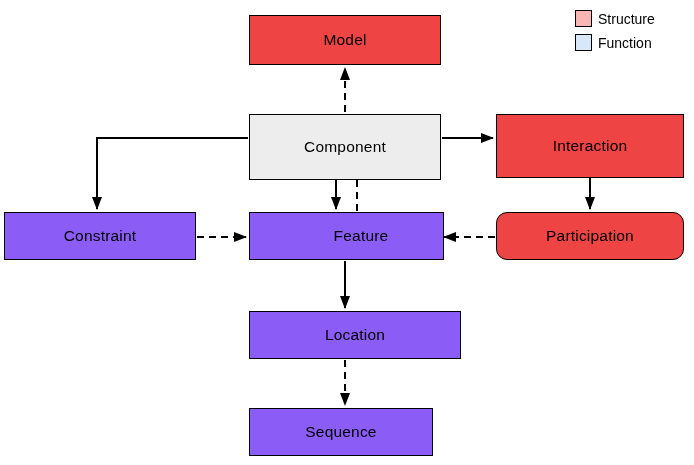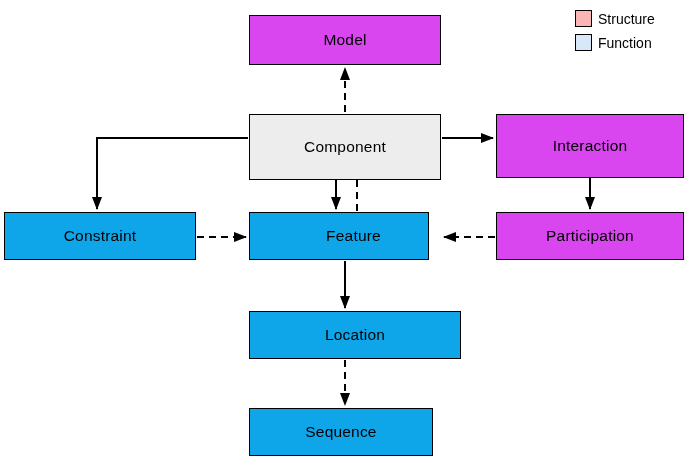--- a/index.html
+++ b/index.html
@@ -25,31 +25,31 @@
 
   .node {
     position: absolute;
     border: 1.6px solid #000;
     display: flex;
     align-items: center;
     justify-content: center;
     font-size: 15.5px;
     letter-spacing: 0.2px;
   }
-  .node.structure { background: #0ea5e9; }
-  .node.function  { background: #d946ef; }
+  .node.structure { background: #8b5cf6; }
+  .node.function  { background: #ef4444; }
   .node.neutral   { background: #ededed; }
 
   
   .n-model         { left: 249px; top: 15px;  width: 192px; height: 50px; }
   .n-component     { left: 249px; top: 114px; width: 192px; height: 66px; }
   .n-interaction   { left: 496px; top: 114px; width: 188px; height: 64px; }
   .n-constraint    { left: 4px;   top: 212px; width: 192px; height: 48px; }
-  .n-feature       { left: 249px; top: 212px; width: 180px; height: 48px; padding-left: 29px; }
-  .n-participation { left: 496px; top: 212px; width: 188px; height: 48px; }
+  .n-feature       { left: 249px; top: 212px; width: 195px; height: 48px; padding-left: 29px; }
+  .n-participation { left: 496px; top: 212px; width: 188px; height: 48px; border-radius: 11px; }
   .n-location      { left: 249px; top: 311px; width: 212px; height: 48px; }
   .n-sequence      { left: 249px; top: 408px; width: 184px; height: 48px; }
 
   .legend {
     position: absolute;
     left: 575px;
     top: 10px;
     display: flex;
     flex-direction: column;
     gap: 7px;

